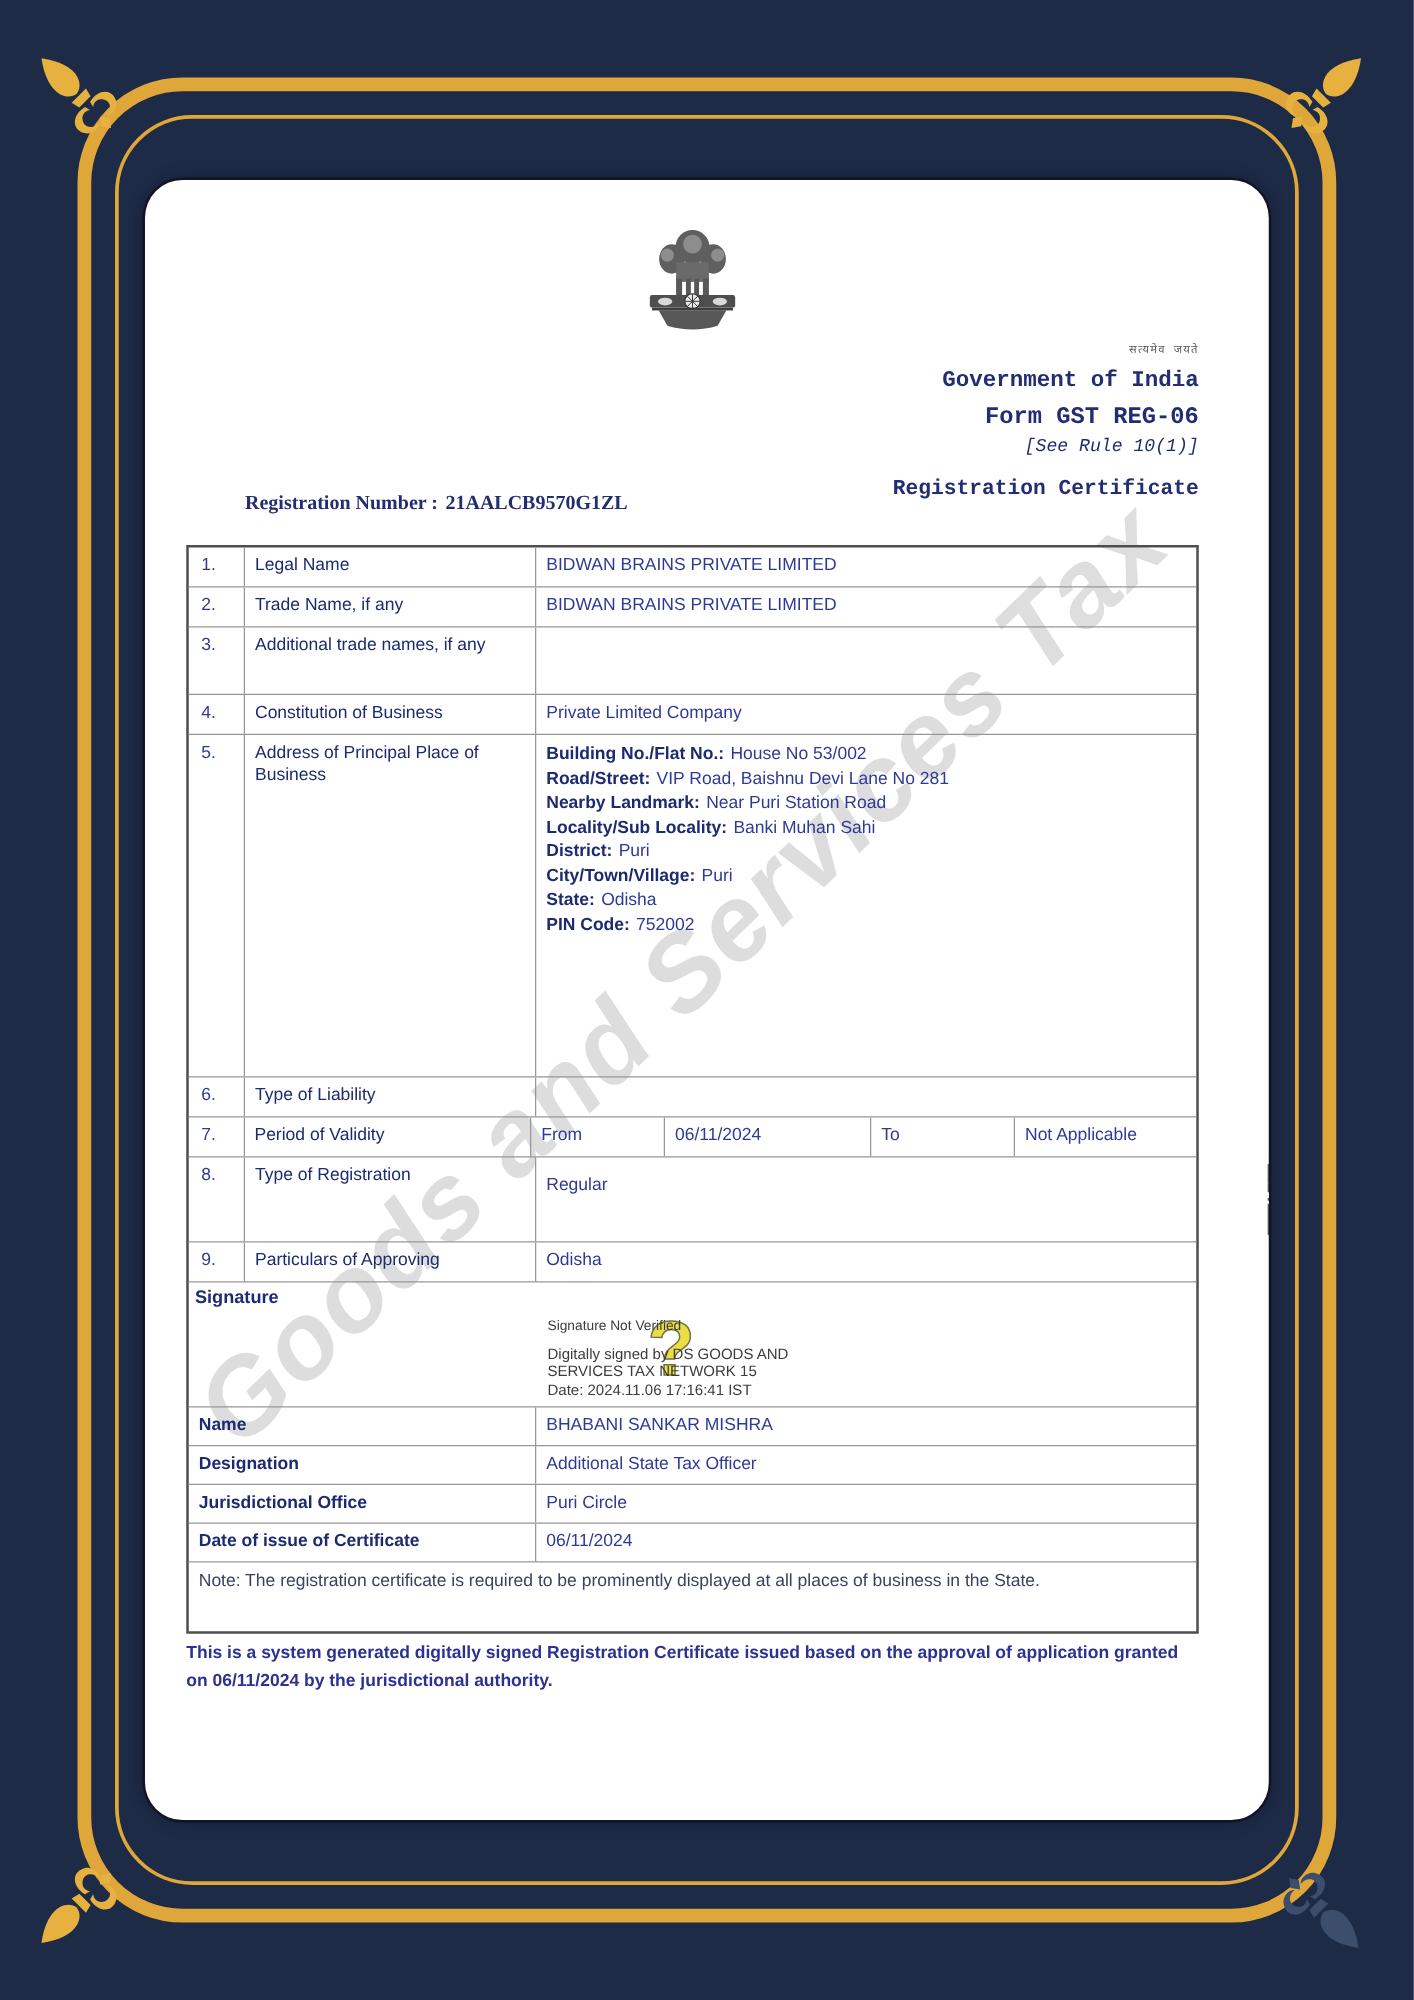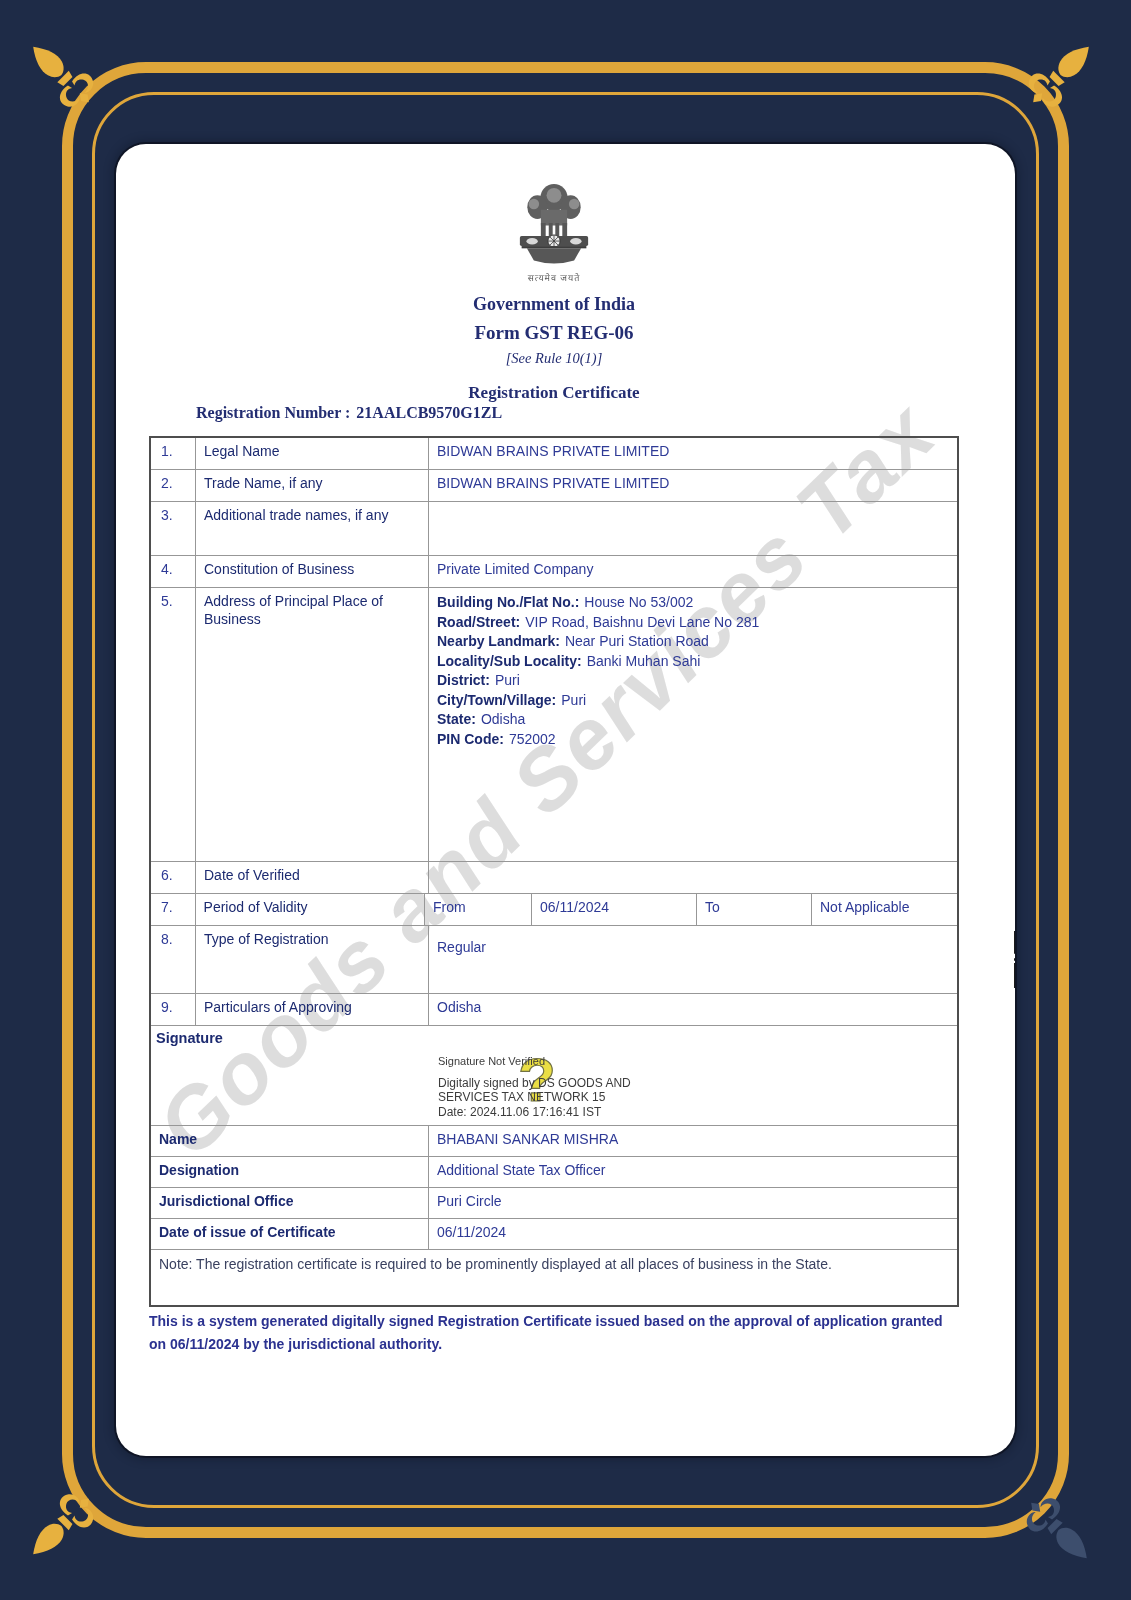--- a/index.html
+++ b/index.html
@@ -30,31 +30,31 @@
 
   .watermark{position:absolute;left:-100px;top:586px;width:1060px;z-index:0;
              transform:rotate(-44deg);transform-origin:center;
              font-size:86px;font-weight:bold;font-style:italic;
              color:var(--wm-gray);opacity:.5;white-space:nowrap;text-align:center;
              letter-spacing:2px;}
 
   .layer{position:absolute;z-index:1}
 
   
-  .hdr{left:33px;top:36px;width:810px;text-align:center;
-       font-family:Liberation Serif, serif;color:var(--header-navy);}
+  .hdr{left:33px;top:36px;width:810px;text-align:right;
+       font-family:Liberation Mono, monospace;color:var(--header-navy);}
   .emblem{width:84px;margin:0 auto;}
   .motto{font-size:9px;color:#5a5a5a;letter-spacing:1px;margin-top:-2px}
   .h-country{font-size:18px;font-weight:bold;margin-top:10px}
   .h-form{font-size:19px;font-weight:bold;margin-top:7px}
   .h-rule{font-size:14.5px;font-style:italic;margin-top:6px}
   .h-doc{font-size:17px;font-weight:bold;margin-top:16px}
 
   .regnum{left:80px;top:250px;font-family:"Liberation Serif",serif;
-          font-size:16px;font-weight:bold;color:var(--header-navy);margin-top:10px;}
+          font-size:16px;font-weight:bold;color:var(--header-navy);}
   .regnum span{margin-right:6px}
 
   
   .tbl{left:33px;top:292px;width:810px;border:2px solid #4e4e4e;background:transparent;}
   .row{display:flex;border-bottom:1px solid #979797;}
   .row:last-child{border-bottom:none}
   .c{border-right:1px solid #979797;padding:5px 8px 4px 8px;font-size:14px;}
   .c:last-child{border-right:none}
   .c-num{width:45px;color:var(--value-blue);padding-left:10px}
   .c-lab{width:233px;font-weight:normal;color:var(--label-navy);line-height:1.25}
@@ -196,21 +196,21 @@
         <div class="addr-line"><b>Locality/Sub Locality:</b><span>Banki Muhan Sahi</span></div>
         <div class="addr-line"><b>District:</b><span>Puri</span></div>
         <div class="addr-line"><b>City/Town/Village:</b><span>Puri</span></div>
         <div class="addr-line"><b>State:</b><span>Odisha</span></div>
         <div class="addr-line"><b>PIN Code:</b><span>752002</span></div>
       </div>
     </div>
 
     <div class="row r6">
       <div class="c c-num">6.</div>
-      <div class="c c-lab">Date of Verified</div>
+      <div class="c c-lab">Type of Liability</div>
       <div class="c c-val"></div>
     </div>
 
     <div class="row r7">
       <div class="c c-num">7.</div>
       <div class="c c-lab">Period of Validity</div>
       <div class="sub">
         <div class="s s1">From</div>
         <div class="s s2">06/11/2024</div>
         <div class="s s3">To</div>

